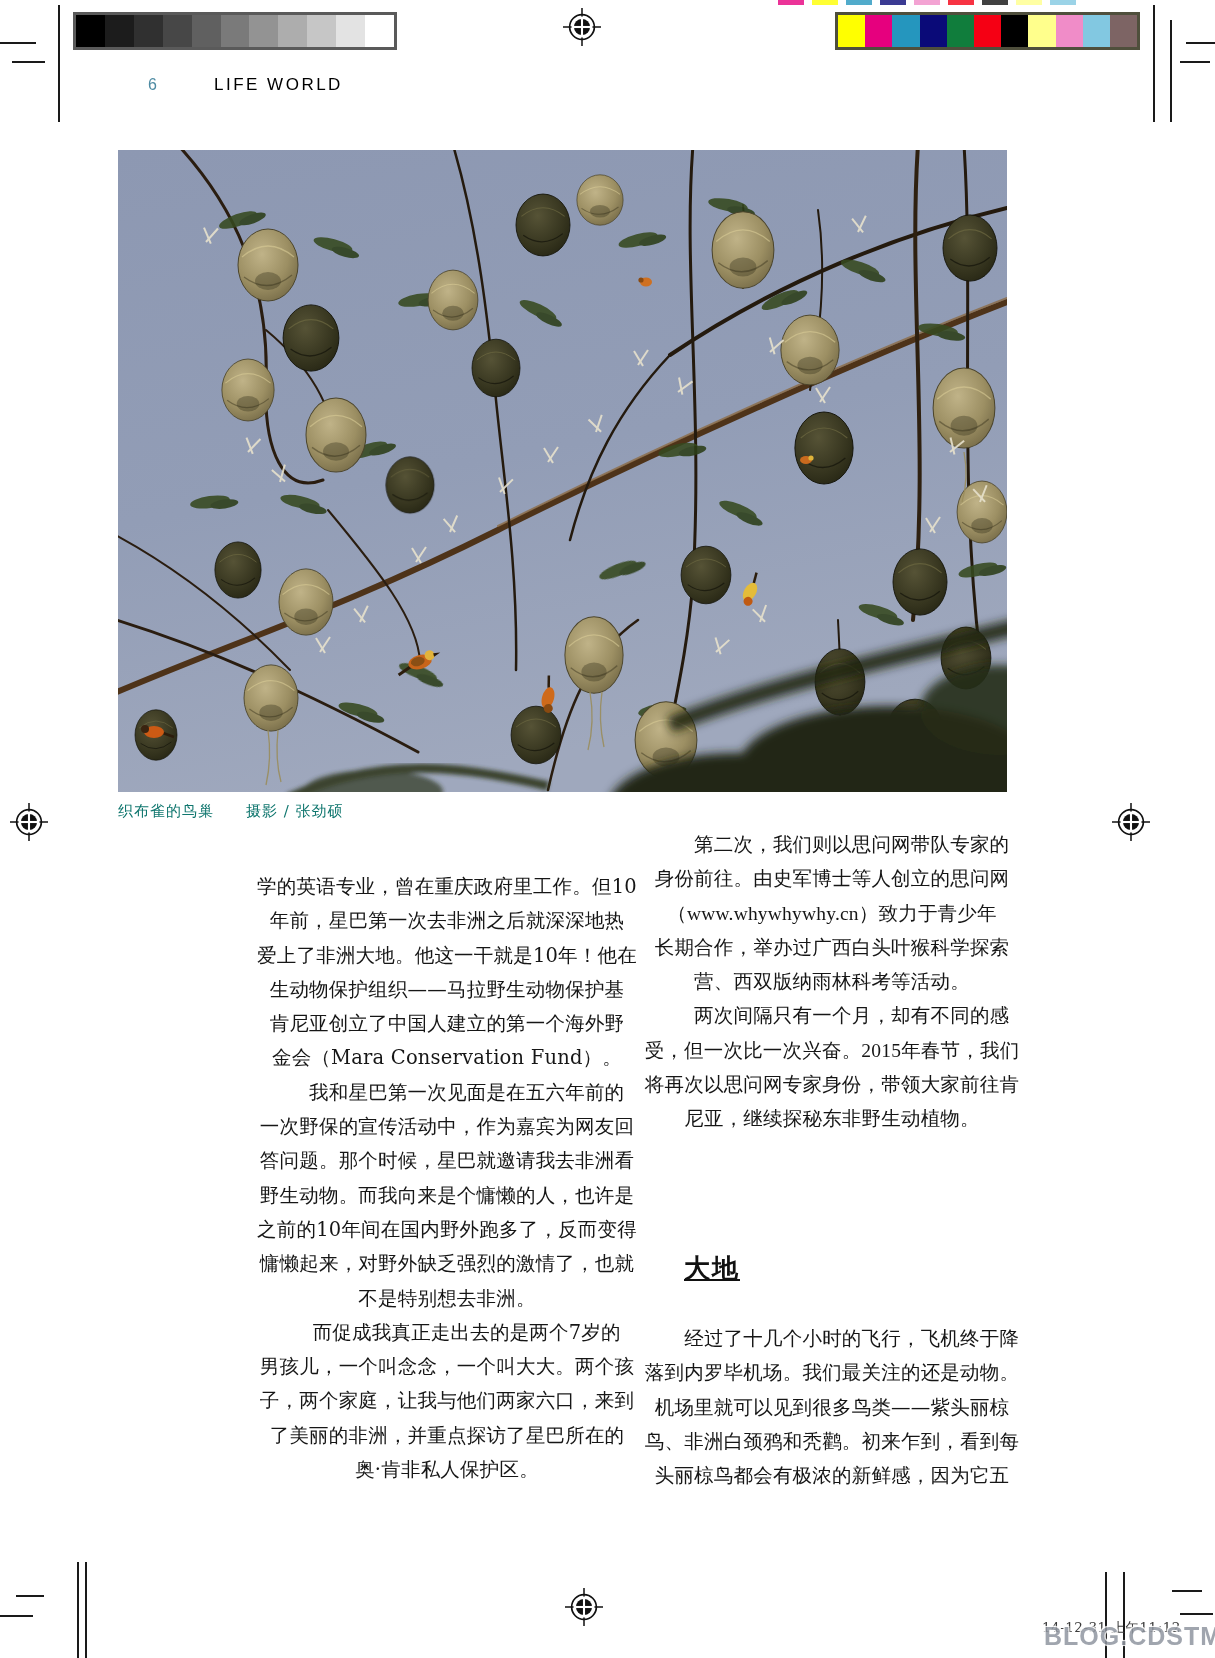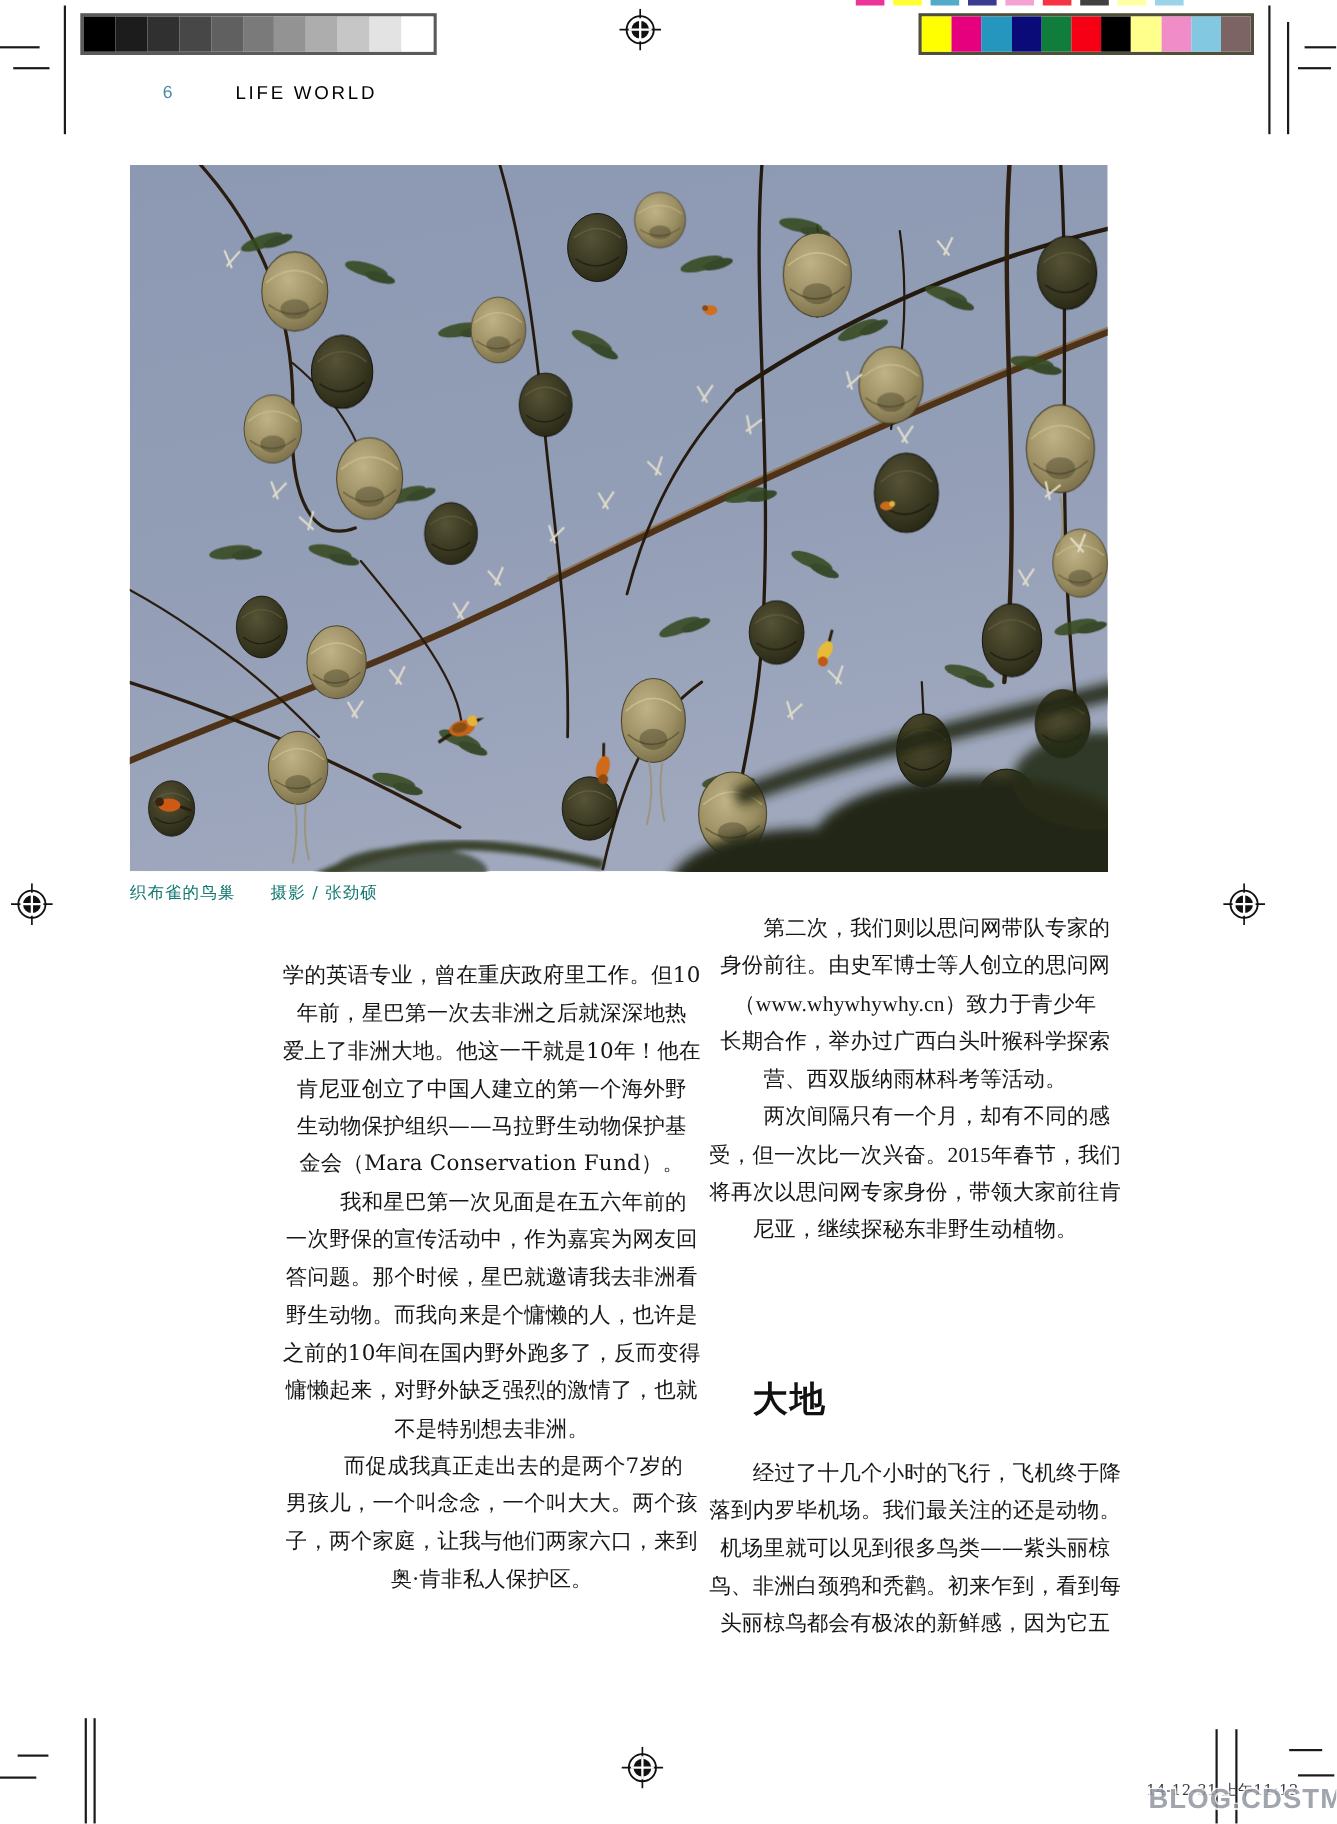--- a/index.html
+++ b/index.html
@@ -27,22 +27,22 @@
   .photo { position:absolute; left:118px; top:150px; width:889px; height:642px; }
   .photo svg { width:100%; height:100%; display:block; }
   .caption { position:absolute; left:118px; top:802px; font-size:15px; color:#0f766e;
              letter-spacing:1px; }
   
   .col { position:absolute; color:#161616; font-size:19.5px; }
   .col-left  { left:257px; top:870px; width:380px; }
   .col-right1{ left:644px; top:828px; width:376px;font-family:Liberation Serif, serif; }
   .col-right2{ left:644px; top:1322px; width:376px; }
   .bodyline { display:block; line-height:34.3px; white-space:nowrap; letter-spacing:.2px;text-align:center; }
-  .heading { position:absolute; left:684px; top:1251px; font-size:32px; font-weight:bold;
-             color:#111; letter-spacing:2px; }
+  .heading { position:absolute; left:684px; top:1251px; font-size:26px; font-weight:bold;
+             color:#111; letter-spacing:2px;text-decoration:underline; }
   
   .foot-file { position:absolute; left:95px; top:1616px; font-size:15px; color:#2a2a2a; letter-spacing:.5px;margin-top:44px; }
   .foot-date { position:absolute; left:1042px; top:1619px; font-size:13.5px; color:#3a3a3a; letter-spacing:.5px; }
   .watermark { position:absolute; left:1044px; top:1622px; font-family:"Liberation Sans",sans-serif;
                font-size:25px; font-weight:bold; letter-spacing:1px; color:#9096a0; opacity:.85;
                text-shadow:-1px -1px 0 #fff, 1px -1px 0 #fff, -1px 1px 0 #fff, 1px 1px 0 #fff, 0 0 3px #fff; }
 </style>
 </head>
 <body>
 
@@ -339,33 +339,34 @@
       </g>
     </svg>
   </div>
 
   <div class="caption">织布雀的鸟巢　　摄影 / 张劲硕</div>
 
   <div class="col col-left">
       <div class="bodyline">学的英语专业，曾在重庆政府里工作。但10</div>
       <div class="bodyline">年前，星巴第一次去非洲之后就深深地热</div>
       <div class="bodyline">爱上了非洲大地。他这一干就是10年！他在</div>
+      <div class="bodyline">生动物保护组织——马拉野生动物保护基</div>
       <div class="bodyline">肯尼亚创立了中国人建立的第一个海外野</div>
-      <div class="bodyline">生动物保护组织——马拉野生动物保护基</div>
       <div class="bodyline">金会（Mara Conservation Fund）。</div>
       <div class="bodyline">　　我和星巴第一次见面是在五六年前的</div>
       <div class="bodyline">一次野保的宣传活动中，作为嘉宾为网友回</div>
       <div class="bodyline">答问题。那个时候，星巴就邀请我去非洲看</div>
       <div class="bodyline">野生动物。而我向来是个慵懒的人，也许是</div>
       <div class="bodyline">之前的10年间在国内野外跑多了，反而变得</div>
       <div class="bodyline">慵懒起来，对野外缺乏强烈的激情了，也就</div>
       <div class="bodyline">不是特别想去非洲。</div>
       <div class="bodyline">　　而促成我真正走出去的是两个7岁的</div>
       <div class="bodyline">男孩儿，一个叫念念，一个叫大大。两个孩</div>
       <div class="bodyline">子，两个家庭，让我与他们两家六口，来到</div>
+      <div class="bodyline">了美丽的非洲，并重点探访了星巴所在的</div>
       <div class="bodyline">奥·肯非私人保护区。</div>
     </div>
   <div class="col col-right1">
       <div class="bodyline">　　第二次，我们则以思问网带队专家的</div>
       <div class="bodyline">身份前往。由史军博士等人创立的思问网</div>
       <div class="bodyline">（www.whywhywhy.cn）致力于青少年</div>
       <div class="bodyline">长期合作，举办过广西白头叶猴科学探索</div>
       <div class="bodyline">营、西双版纳雨林科考等活动。</div>
       <div class="bodyline">　　两次间隔只有一个月，却有不同的感</div>
       <div class="bodyline">受，但一次比一次兴奋。2015年春节，我们</div>

